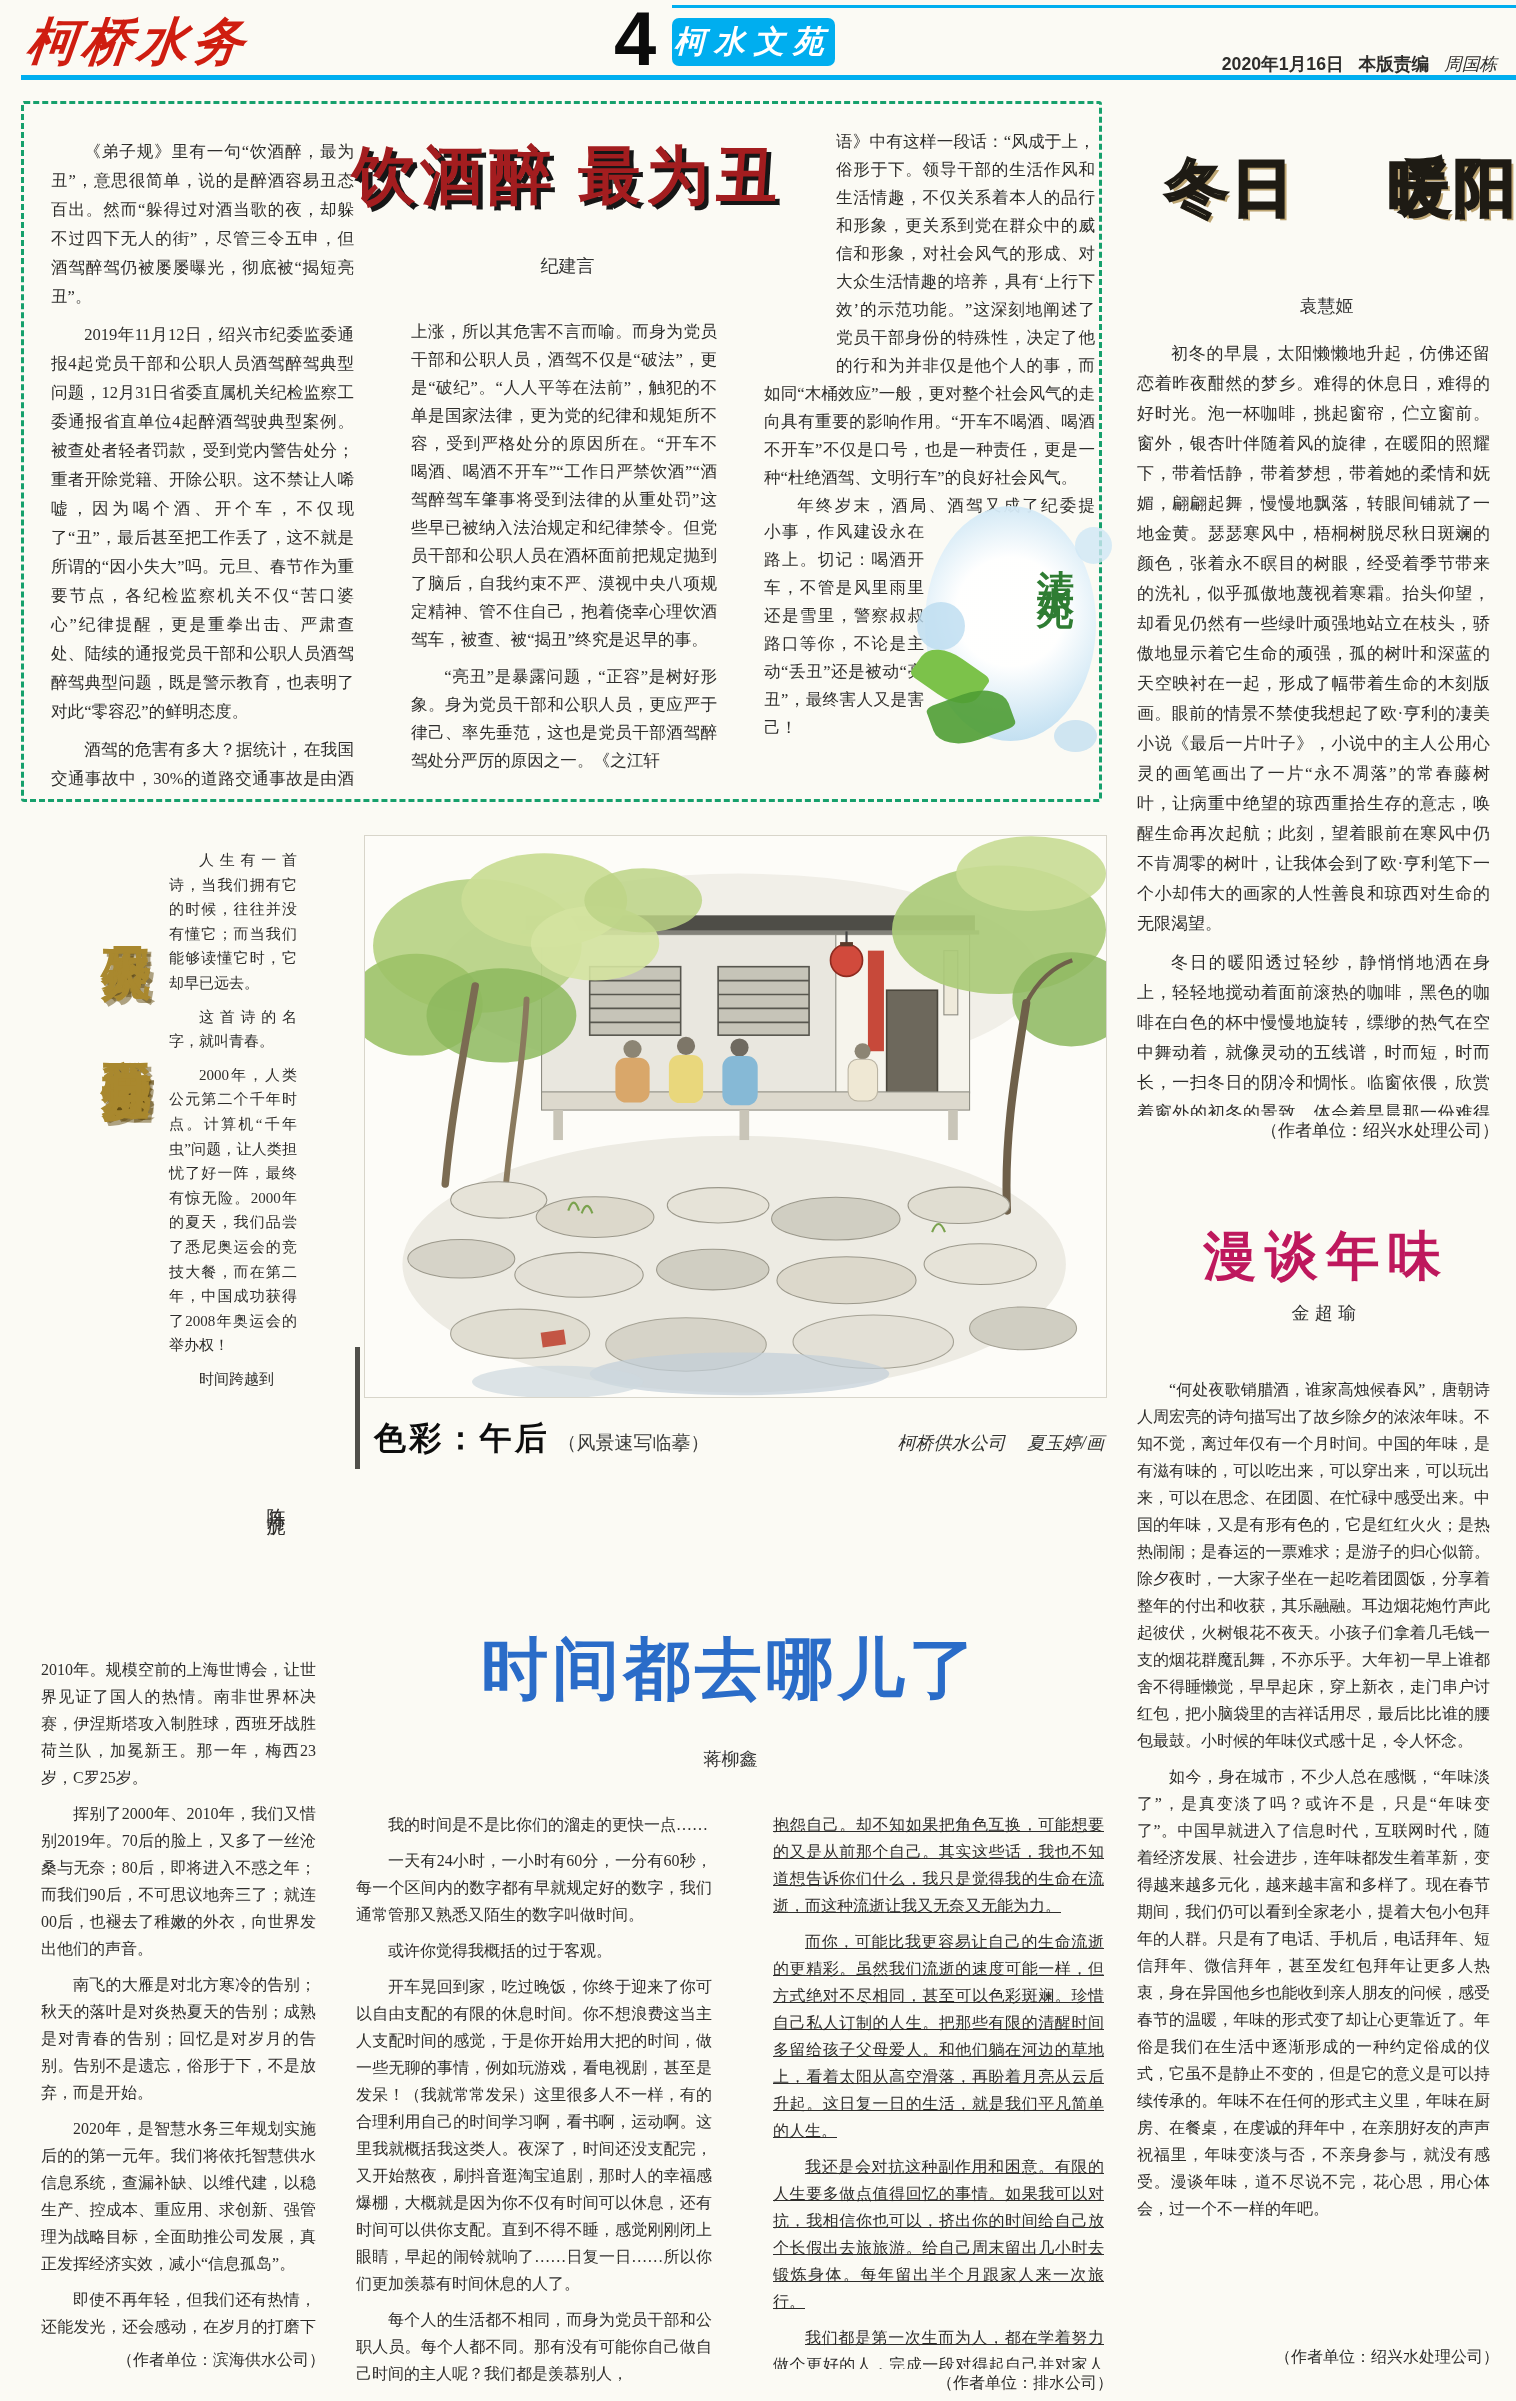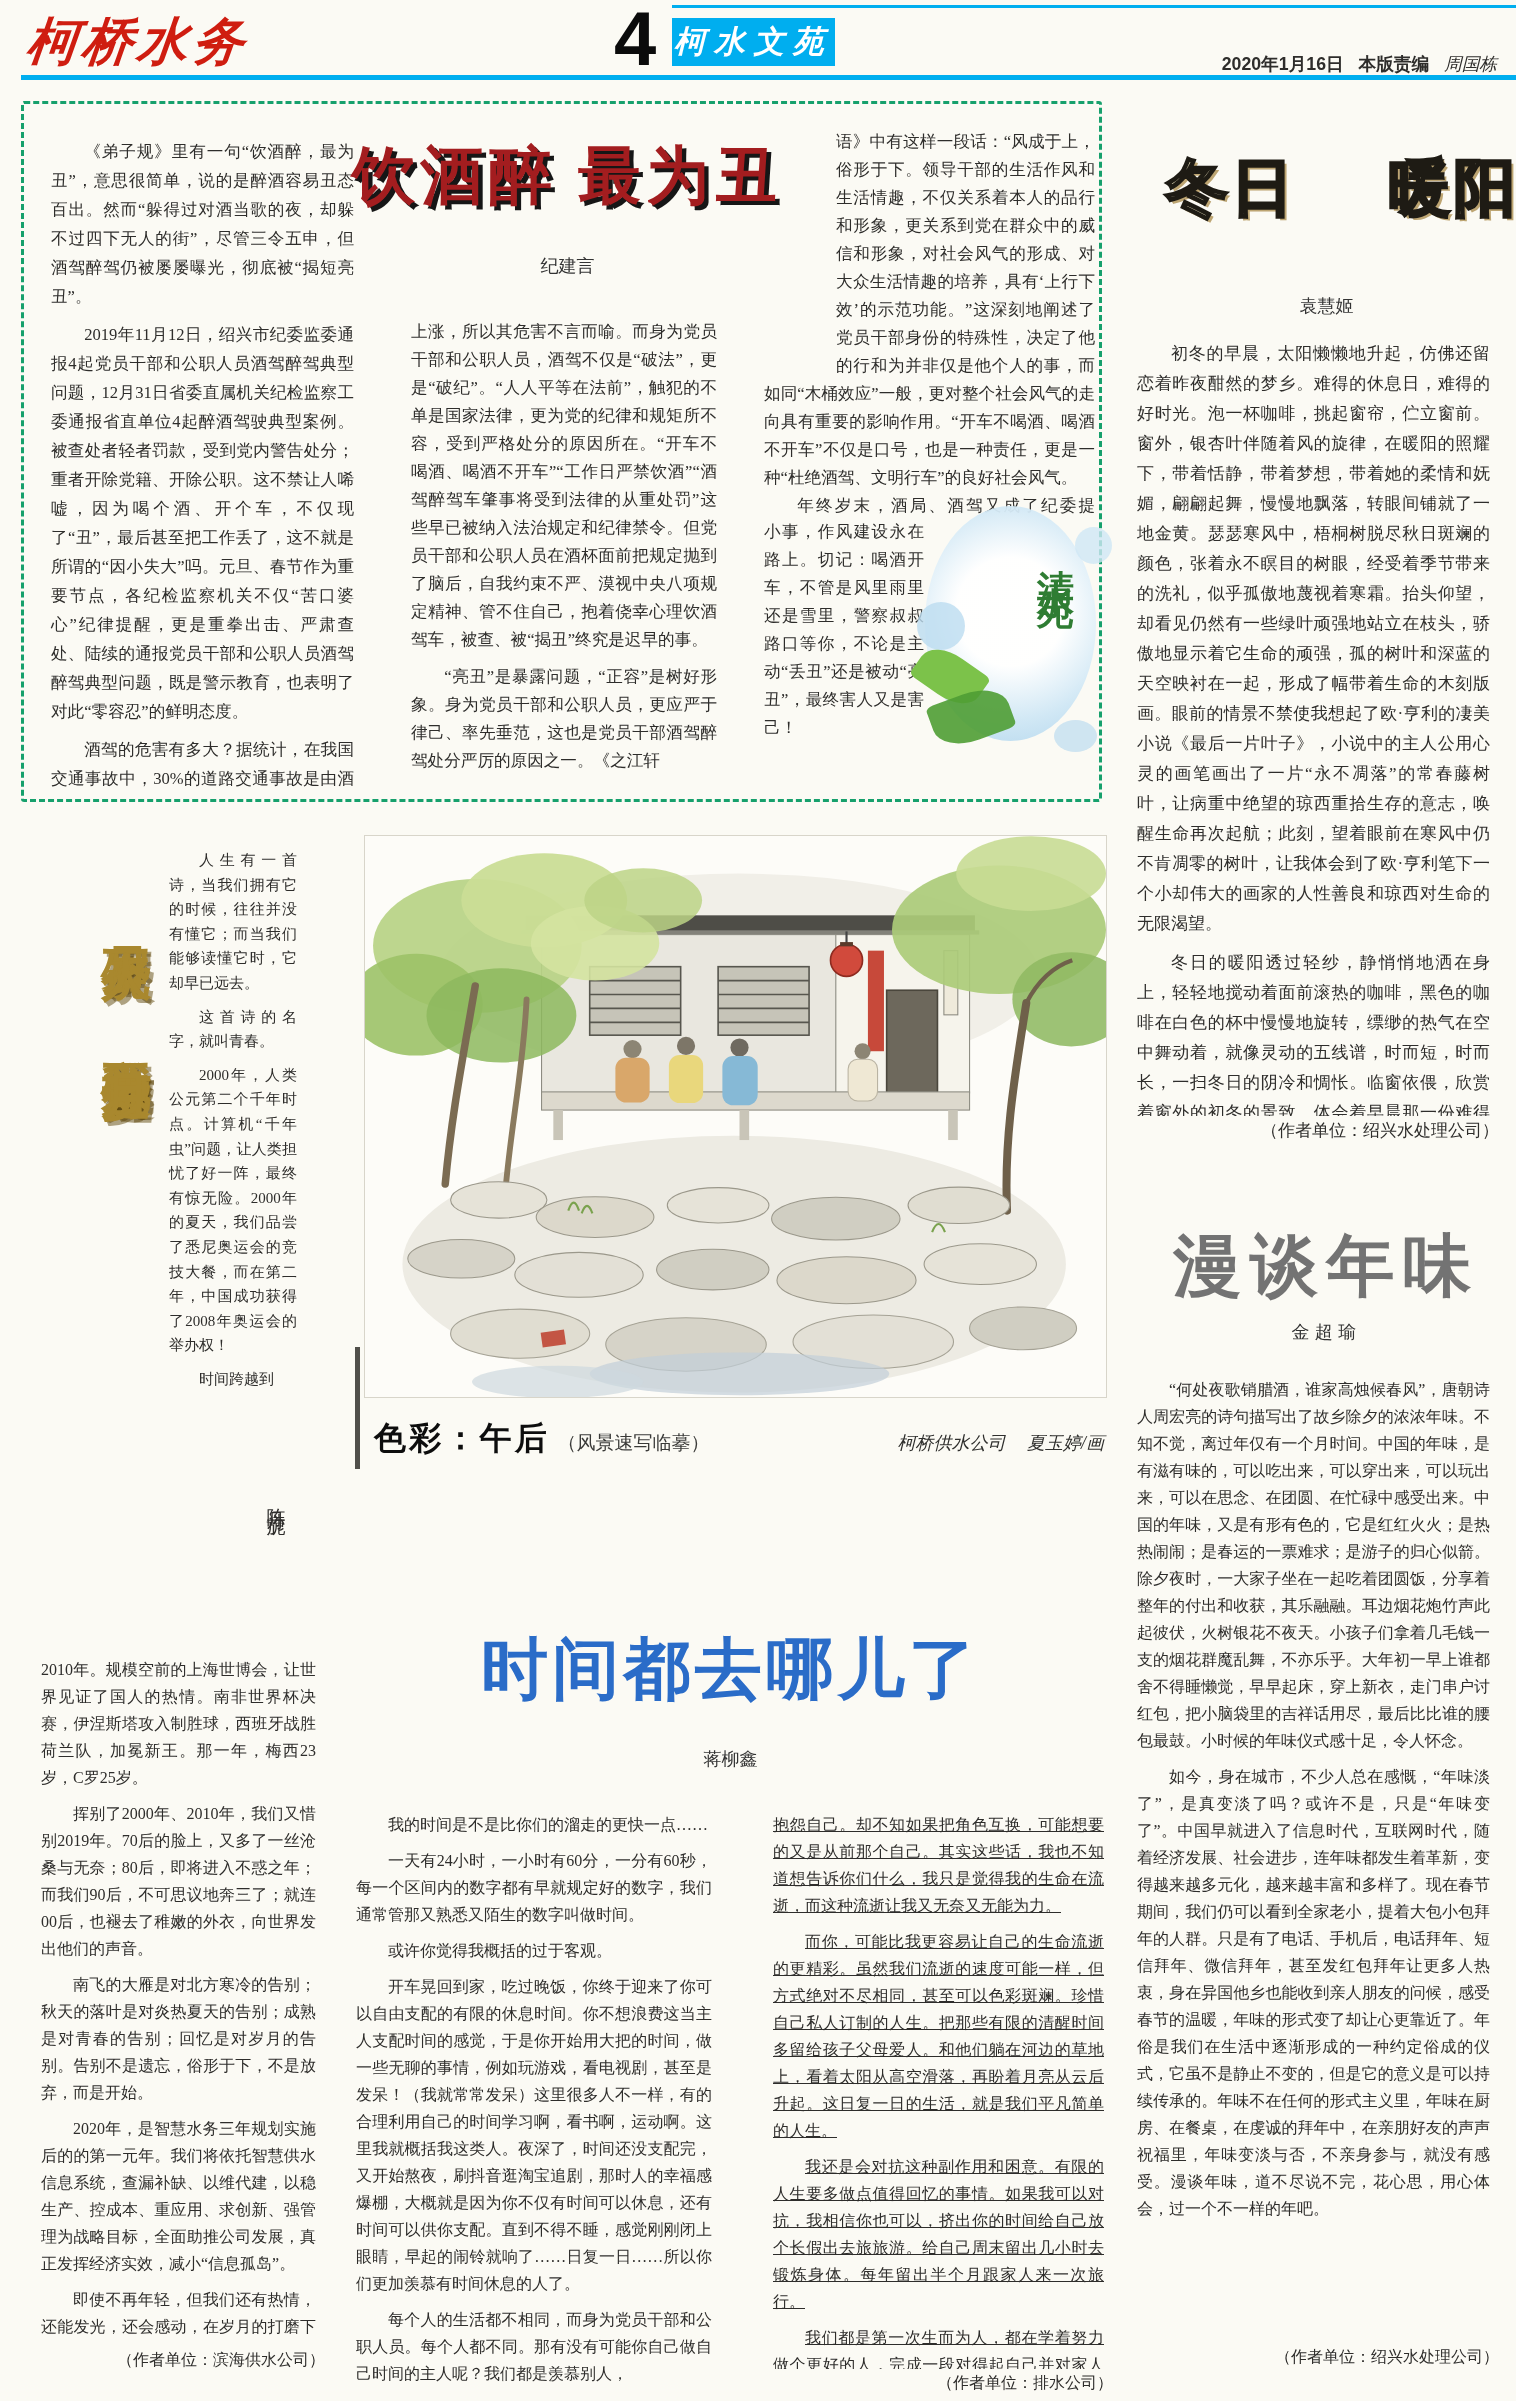--- a/index.html
+++ b/index.html
@@ -45,32 +45,32 @@
   .cap-title{font-size:32px;font-weight:900;letter-spacing:3.2px;color:#0d0d0d;}
   .cap-note{font-size:19px;color:#3a3a38;}
   .cap-credit{font-size:18px;font-style:italic;color:#2f2f2d;margin-left:40px;}
   
   .time-title{font-size:67px;font-weight:900;color:#2a6cc8;letter-spacing:4.3px;white-space:nowrap;}
   
   .wtitle span{font-size:62px;font-weight:900;color:#fbf2cd;
       -webkit-text-stroke:2.7px #1e1b14;text-shadow:3.2px 3.2px 0 rgba(177,149,90,0.85);letter-spacing:3.2px;}
   .wtitle{display:flex;justify-content:space-between;padding:0 16px;}
   
-  .ny-title{font-size:68px;font-weight:900;color:#737373;letter-spacing:8.6px;white-space:nowrap;}
+  .ny-title{font-size:53px;font-weight:900;color:#be185d;letter-spacing:8.6px;white-space:nowrap;}
   .rule-dark{background:#504f4a;}
 </style>
 </head>
 <body>
 
 <div id="page">
 
   <div class="abs masthead" style="left:27px;top:7.5px;">柯桥水务</div>
   <div class="abs pagenum sans" style="left:614px;top:1.1px;">4</div>
   <div class="abs cyan" style="left:672px;top:4.8px;width:845px;height:3.2px;"></div>
-  <div class="abs badge" style="left:672px;top:18px;width:163px;height:48px;">柯水文苑</div>
+  <div class="abs badge" style="left:672px;top:18px;width:163px;height:48px;border-radius:7px;">柯水文苑</div>
   <div class="abs dateline sans" style="left:1123px;top:52px;width:374px;text-align:right;">
     <span>2020年1月16日</span>&nbsp;&nbsp;
     <span>本版责编</span>&nbsp;&nbsp;
     <span class="name">周国栋</span>
   </div>
   <div class="abs cyan" style="left:21.4px;top:75px;width:1495px;height:5.3px;"></div>
 
   <div class="abs gbox" style="left:21.4px;top:101px;width:1075px;height:695px;"></div>
 
   <div class="abs col colblock body31" style="left:42px;top:128px;width:321px;height:663px;">

